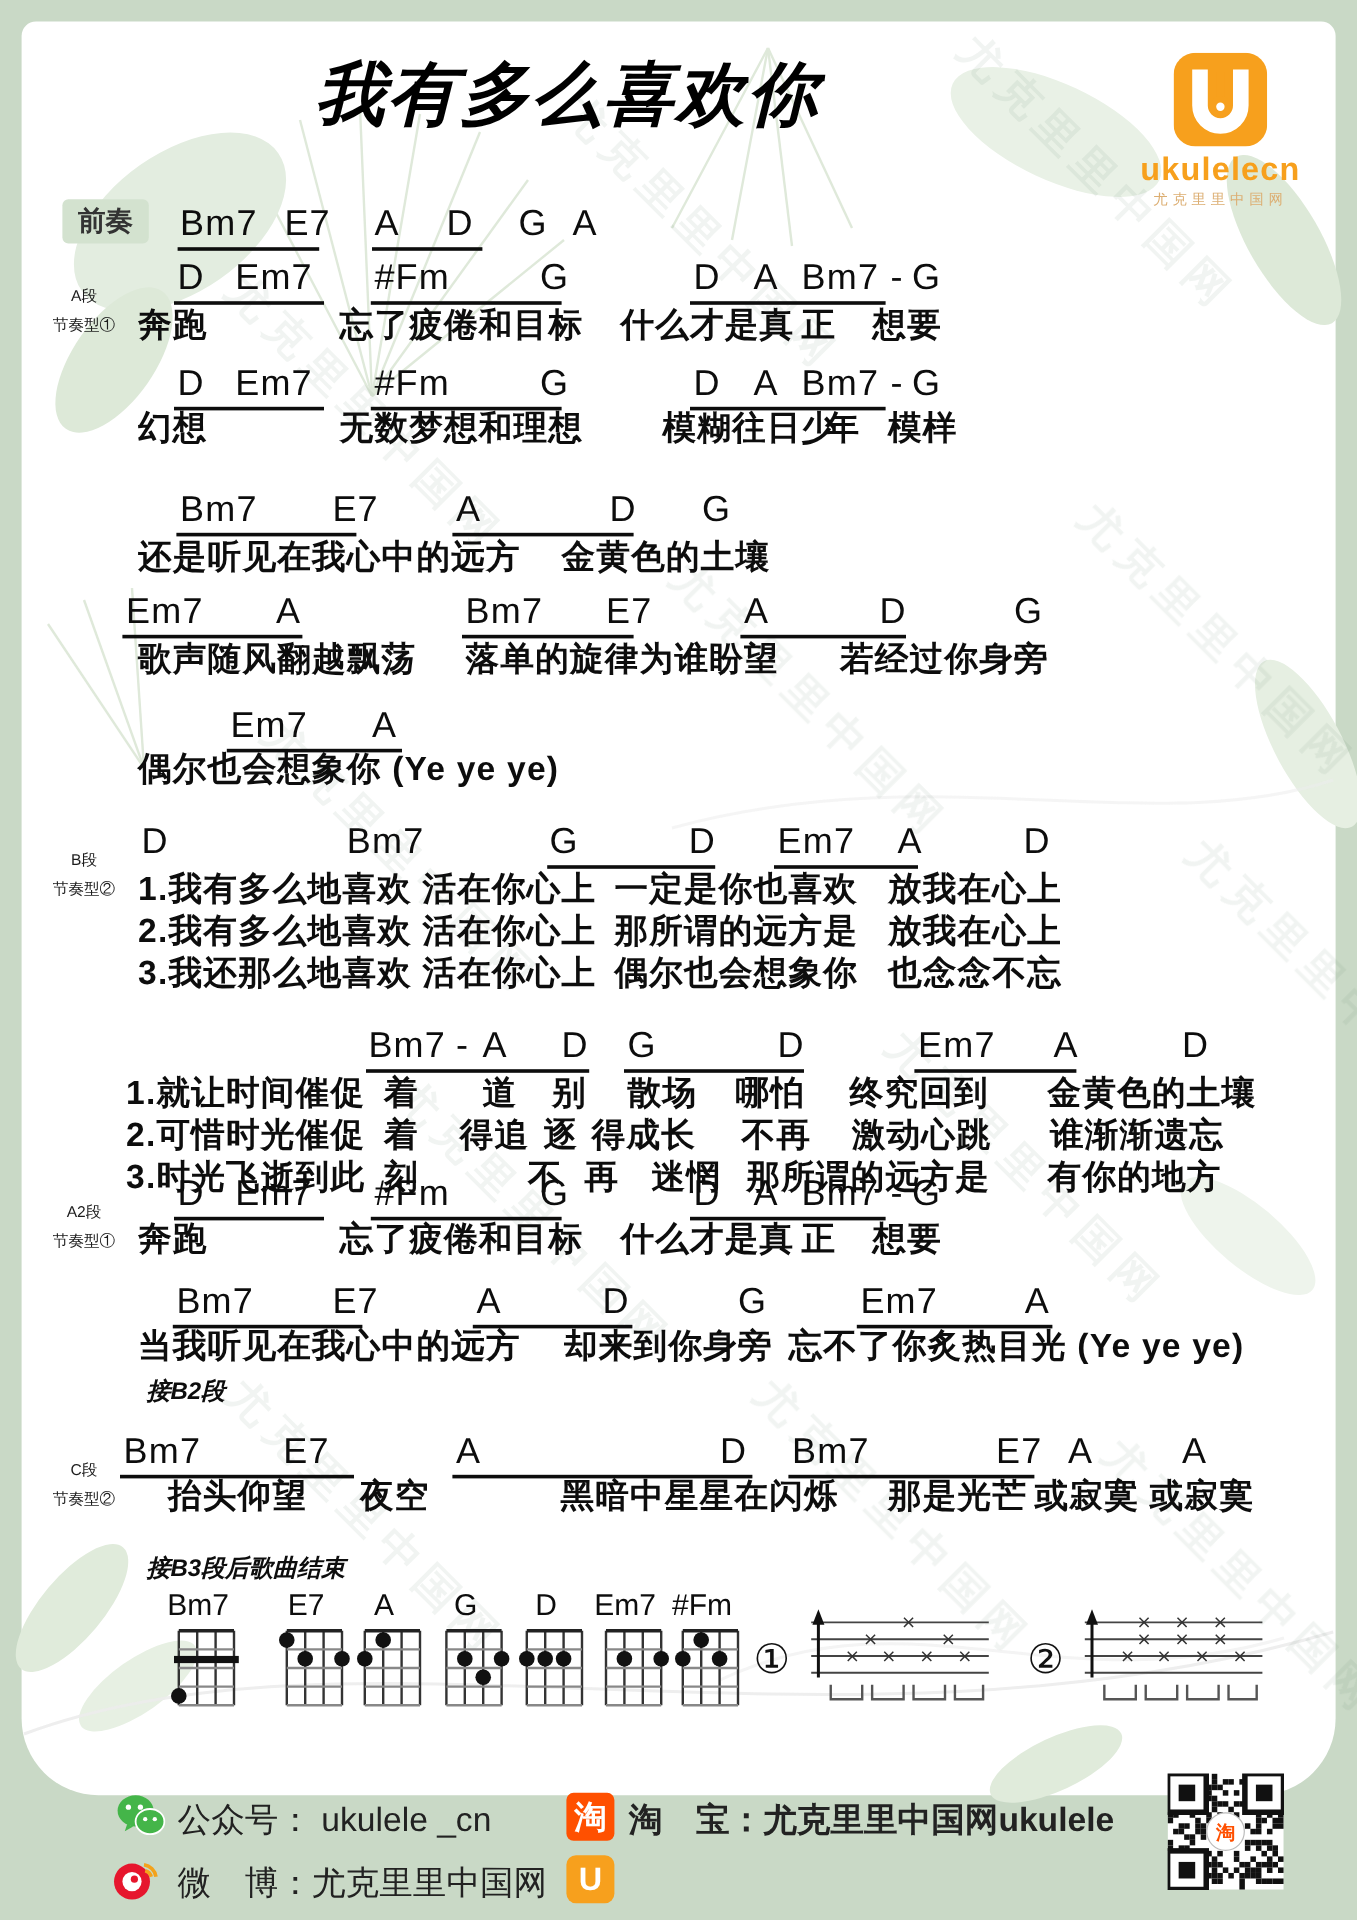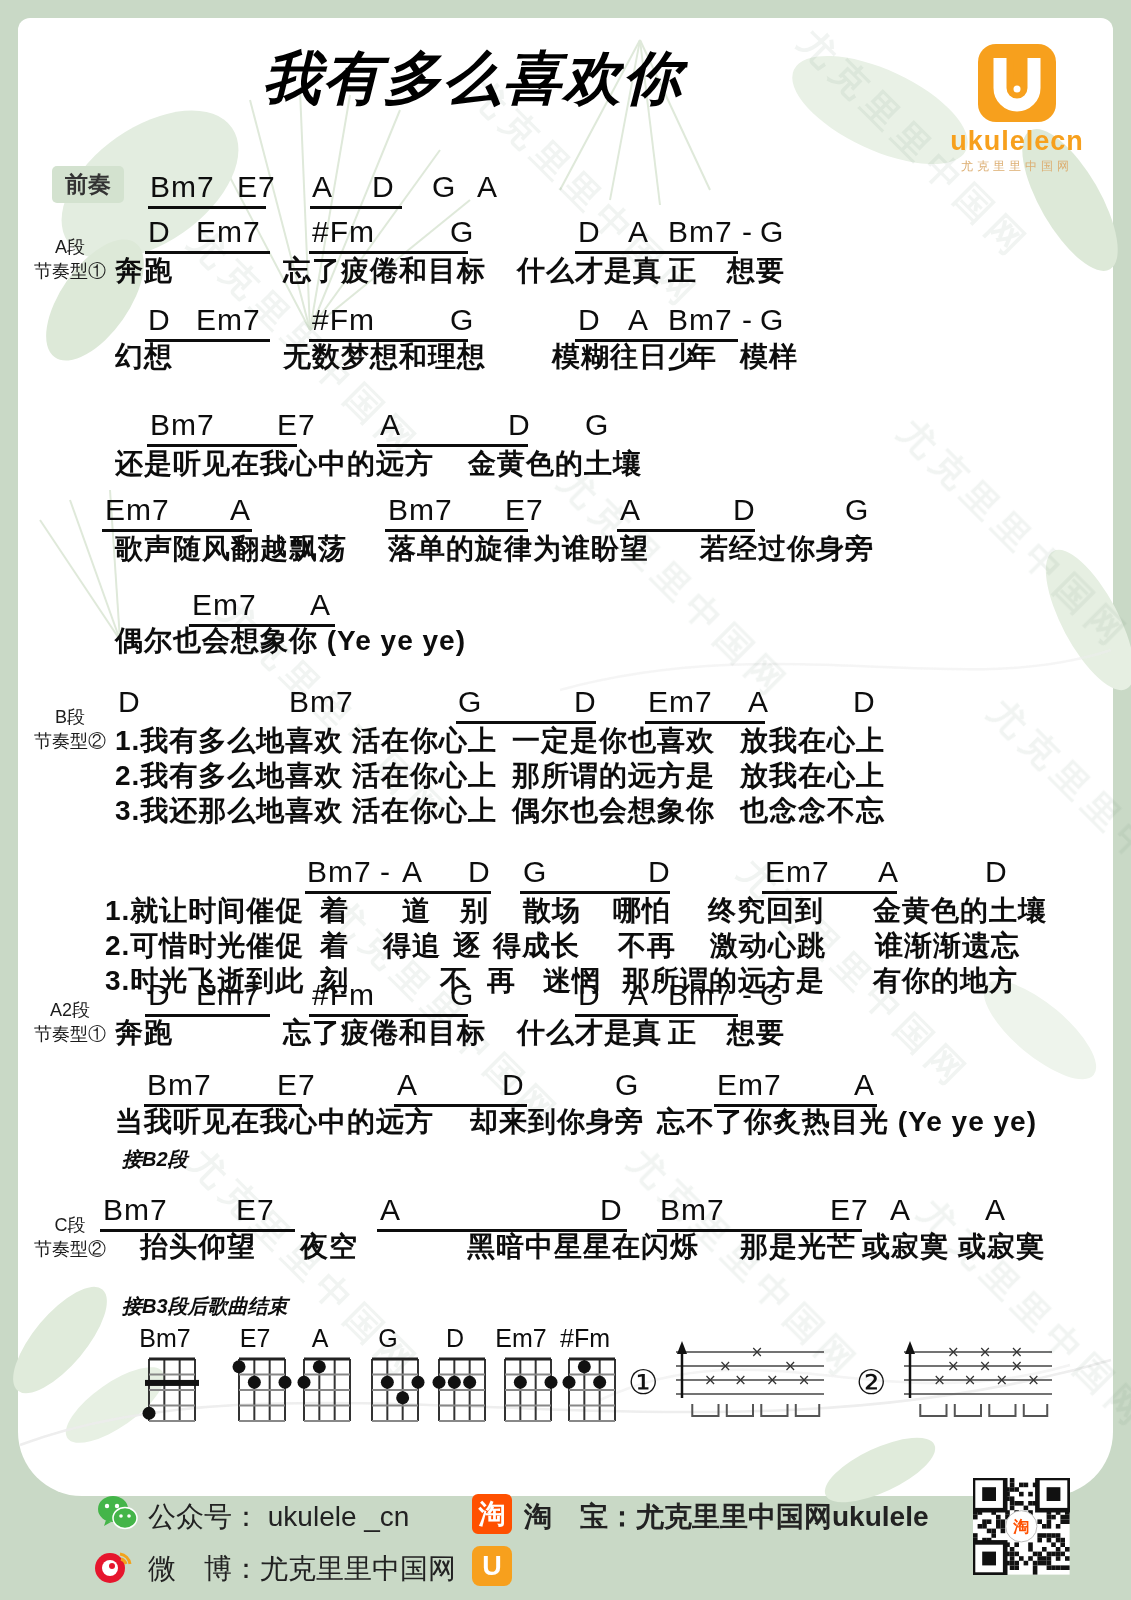--- a/index.html
+++ b/index.html
@@ -12,21 +12,21 @@
       white-space:nowrap;letter-spacing:8px;font-weight:700;}
   #title{position:absolute;left:0;top:40px;width:946px;text-align:center;font-size:58px;
          font-weight:900;letter-spacing:2px;color:#000;font-style:italic;}
   #subtitle{position:absolute;left:60px;top:118px;font-size:28px;font-weight:700;color:#000;
             letter-spacing:0px;white-space:pre;}
   #intro-badge{position:absolute;left:52px;top:166px;background:#d3e2cf;color:#333;
                font-size:23px;font-weight:700;padding:3px 13px;border-radius:5px;}
   .chord{position:absolute;font-size:30px;font-weight:500;letter-spacing:1px;white-space:pre;color:#0d0d0d;}
   .chord-underline{position:absolute;height:3px;background:#0d0d0d;}
   .lyric{position:absolute;font-size:28px;font-weight:600;letter-spacing:1px;white-space:pre;color:#0d0d0d;}
-  .section-label{position:absolute;width:108px;text-align:center;font-size:18px;line-height:24px;
+  .section-label{position:absolute;width:108px;text-align:center;font-size:13px;line-height:24px;
                  color:#1c1c1c;font-weight:500;}
   .flow-note{position:absolute;font-size:20px;font-weight:700;font-style:italic;color:#0d0d0d;text-align:right;}
   .diagram-name{position:absolute;width:76px;text-align:center;font-size:25px;font-weight:500;color:#0d0d0d;}
   .rhythm-label{position:absolute;font-size:34px;color:#111;}
   #logo-box{position:absolute;left:978px;top:44px;width:78px;height:78px;}
   #logo-text{position:absolute;left:942px;top:126px;width:150px;text-align:center;
              font-size:27px;font-weight:700;color:#f7a01d;letter-spacing:1px;}
   #logo-sub{position:absolute;left:942px;top:158px;width:150px;text-align:center;
             font-size:12px;color:#dcae72;letter-spacing:4px;}
   .footer-text{position:absolute;font-size:28px;font-weight:500;color:#222;white-space:pre;}

